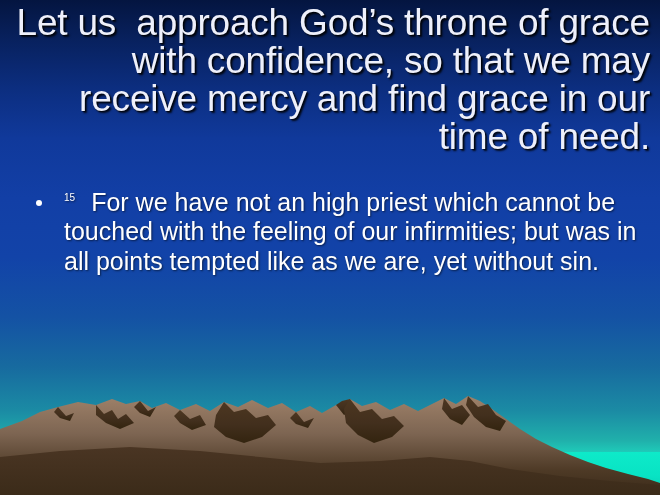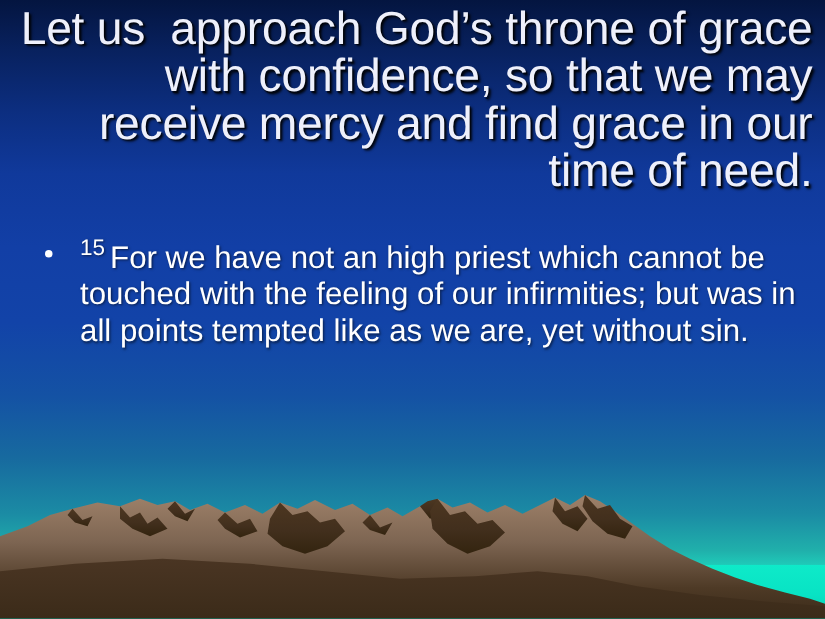--- a/index.html
+++ b/index.html
@@ -100,23 +100,23 @@
     position: absolute;
     left: 8px;
     top: 12px;
     width: 6px;
     height: 6px;
     border-radius: 50%;
     background: #ffffff;
   }
 
   .verse-num {
-    font-size: 18px;
+    font-size: 10px;
     vertical-align: 10px;
-    margin-right: 4px;
+    margin-right: 16px;
     letter-spacing: 0;
   }
 </style>
 </head>
 <body>
 
 <div id="slide">
 
   <div class="sea-band"></div>
 

